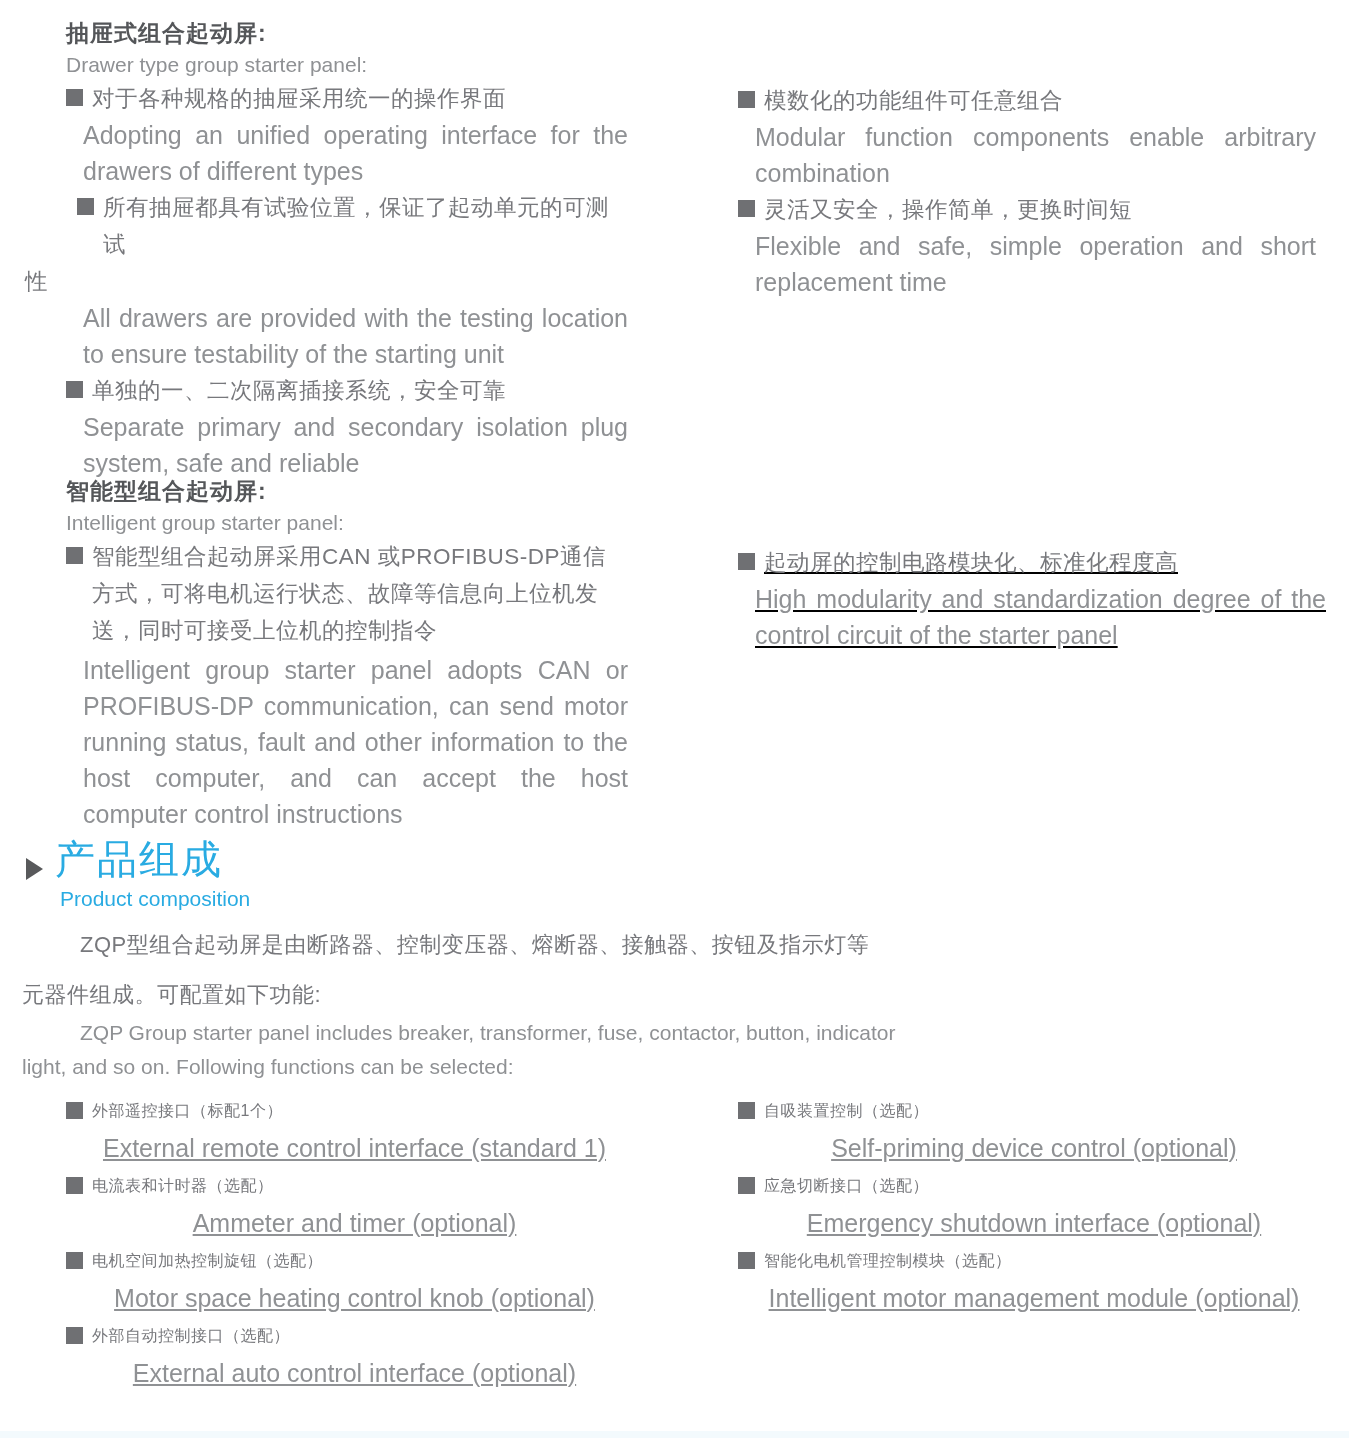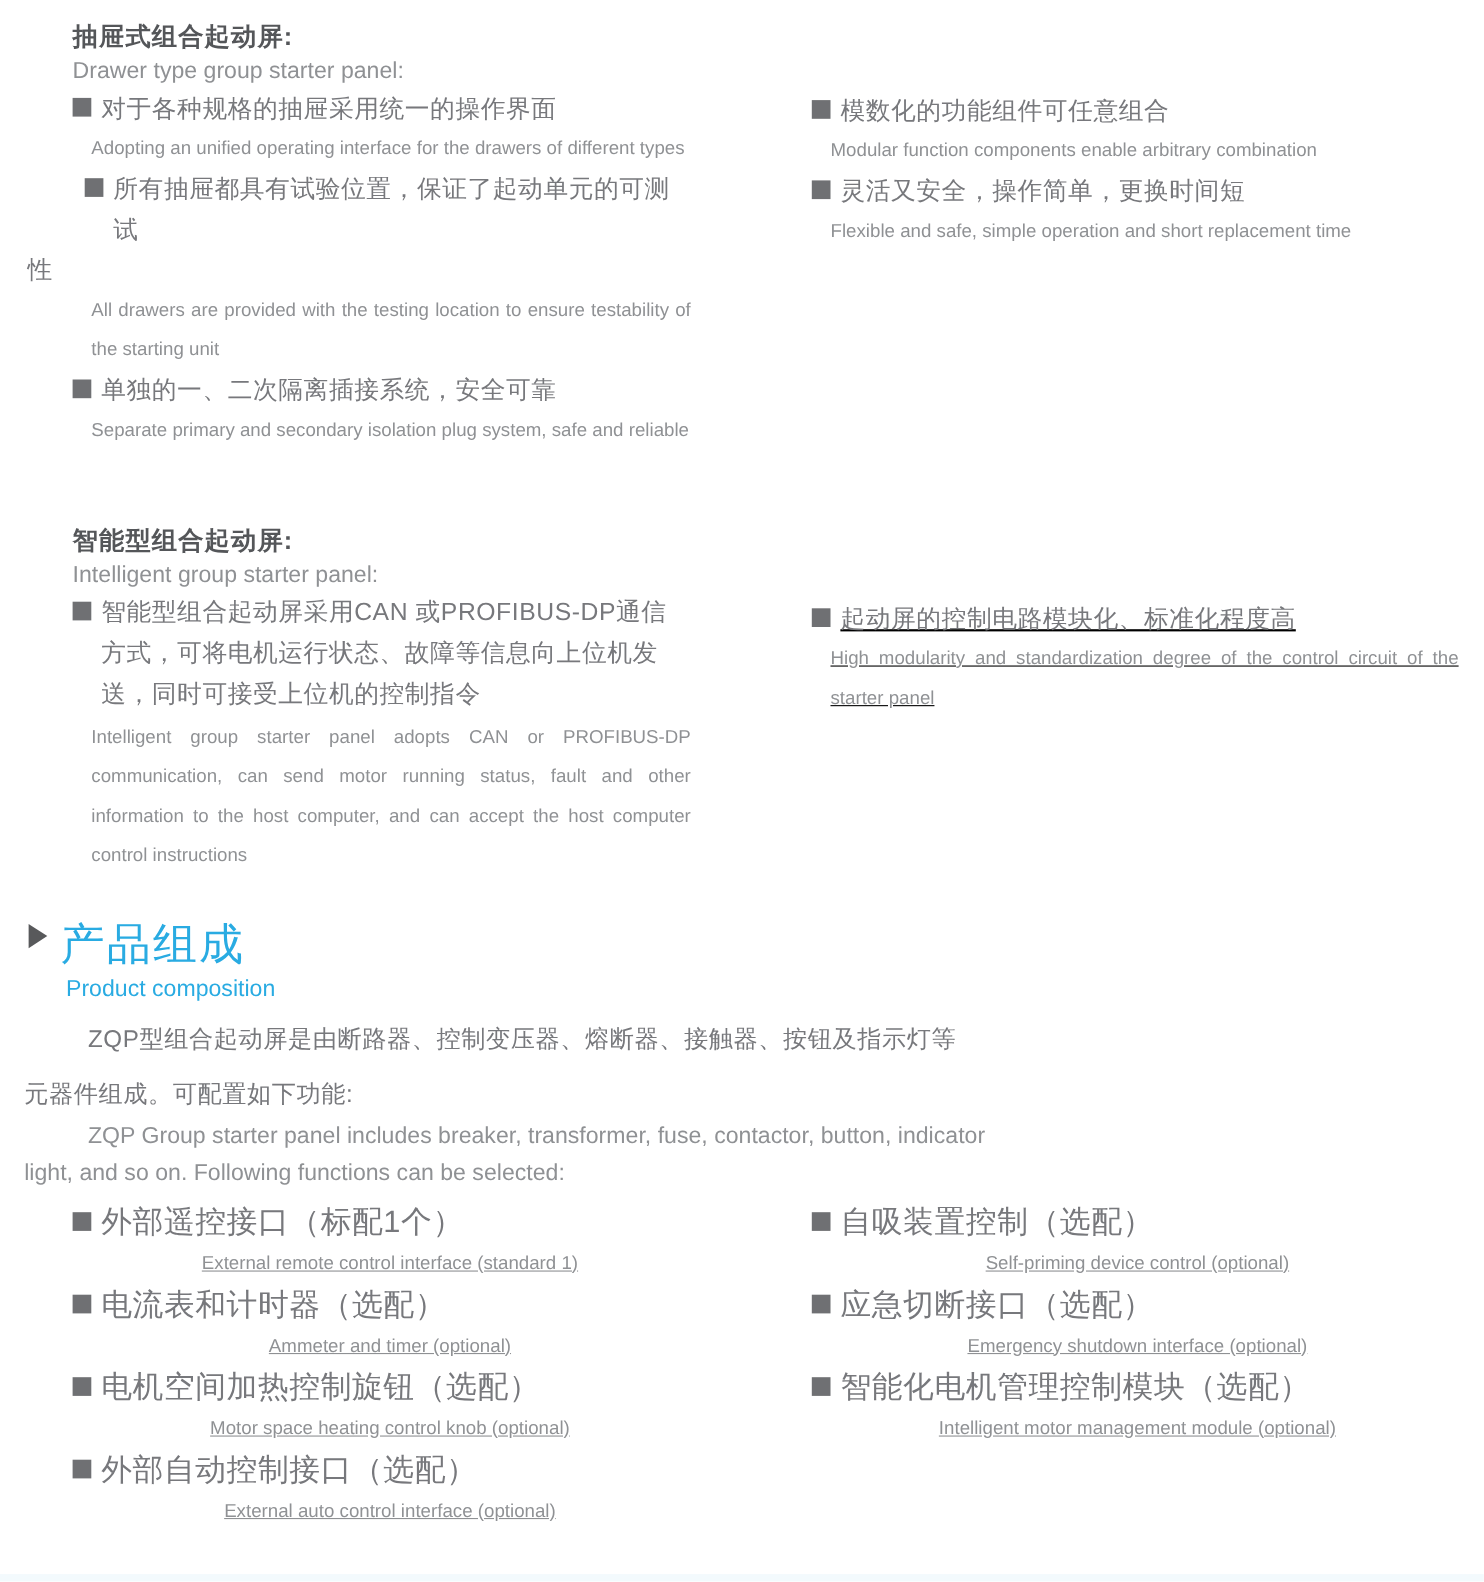--- a/index.html
+++ b/index.html
@@ -19,27 +19,27 @@
   .bullet .sq{
     position:absolute;left:0;top:9px;width:17px;height:17px;background:#6f7073;
   }
   .bullet .zh{
     padding-left:26px;font-size:22.5px;color:#77787c;line-height:37px;letter-spacing:0.5px;
   }
   .bullet .ov{
     display:block;margin-left:-41px;font-size:22.5px;color:#77787c;line-height:37px;
   }
   .bullet .en{
-    padding-left:17px;font-size:17px;color:#8f9194;line-height:36px;text-align:justify;
+    padding-left:17px;font-size:25px;color:#8f9194;line-height:36px;text-align:justify;
   }
-  .func .bullet .zh{line-height:37.5px;font-size:28px;}
+  .func .bullet .zh{line-height:37.5px;font-size:16px;}
   .func .bullet .en{line-height:37.5px;text-align:center;text-decoration:underline;}
   .func .bullet .sq{top:10px;}
   
-  .comp-header{display:flex;align-items:flex-start;}
+  .comp-header{display:flex;align-items:flex-end;}
   .tri{
     width:0;height:0;
     border-left:17px solid #58595b;
     border-top:11px solid transparent;
     border-bottom:11px solid transparent;
     margin-right:12px;margin-top:2px;
   }
   .comp-title{font-size:40px;color:#29abe2;line-height:42px;letter-spacing:2px;}
   .comp-sub{font-size:21px;color:#29abe2;line-height:26px;}
   

